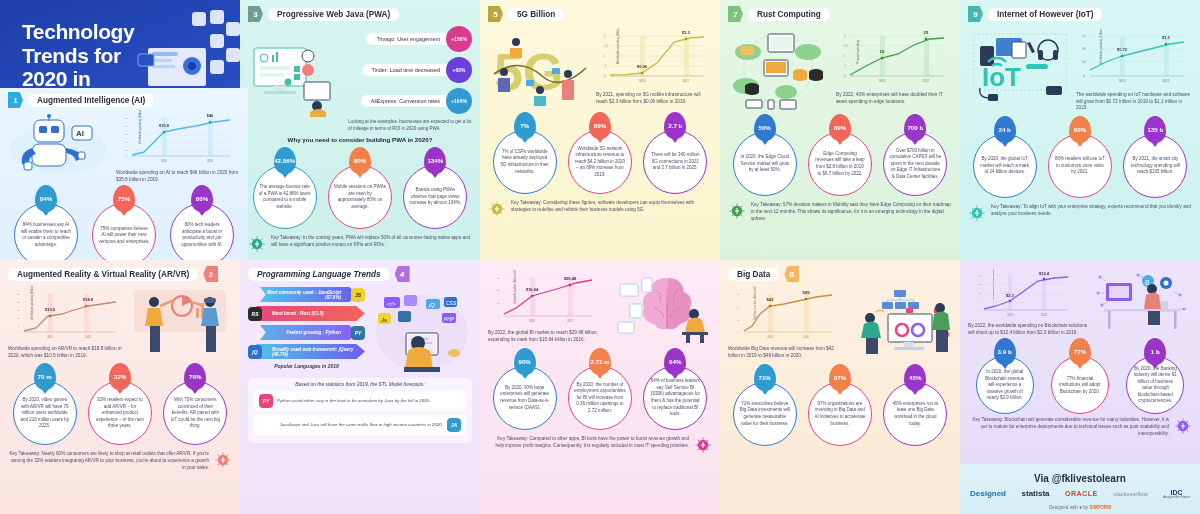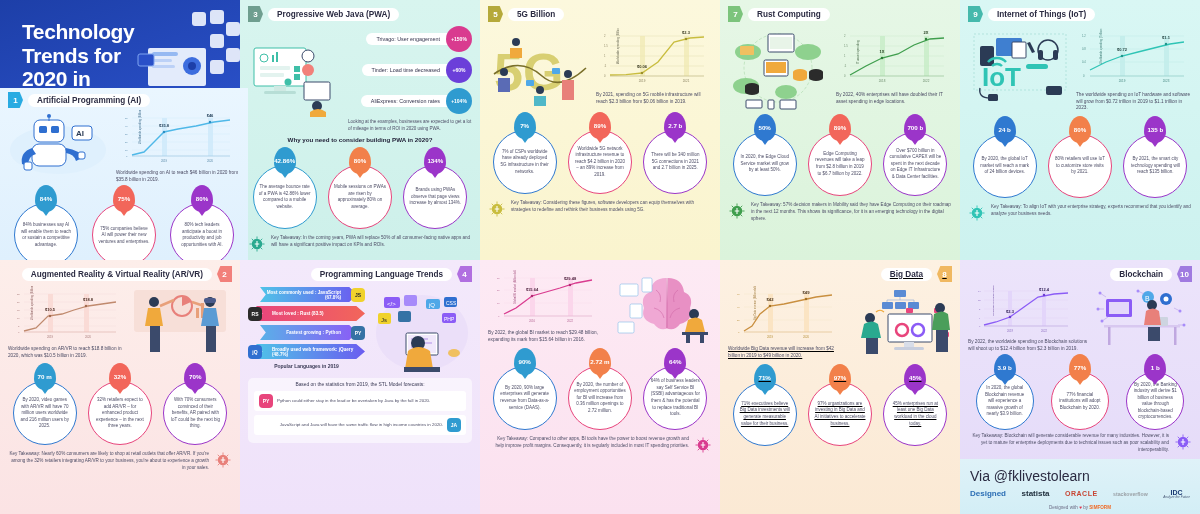--- a/index.html
+++ b/index.html
@@ -12,36 +12,36 @@
   .canvas { position: relative; width: 1200px; height: 514px; display: grid;
             grid-template-columns: repeat(5, 240px); grid-template-rows: 260px 254px; }
 
   .panel { position: relative; overflow: hidden; padding: 6px 8px; }
 
   
   .p-hero      { background: linear-gradient(160deg,#1d3fa8 0%,#2a50c8 55%,#3d64dd 100%); }
   .p-ai        { background: linear-gradient(180deg,#eaf6ff 0%,#dff0fd 100%); }
   .p-arvr      { background: linear-gradient(180deg,#fdeeea 0%,#fbe3e4 100%); }
   .p-pwa       { background: linear-gradient(180deg,#d8f5ef 0%,#cdf0ea 100%); }
-  .p-plt       { background: linear-gradient(180deg,#f3e9fb 0%,#efe2fa 100%); }
+  .p-plt       { background: linear-gradient(180deg,#f3e9fb 0%,#efe2fa 100%); font-style: italic; }
   .p-5g        { background: linear-gradient(180deg,#fcf8dd 0%,#faf4ce 100%); }
   .p-bi        { background: linear-gradient(180deg,#fdeaf4 0%,#fbe1ef 100%); }
   .p-edge      { background: linear-gradient(180deg,#e6f7e6 0%,#dbf3db 100%); }
-  .p-bigdata   { background: linear-gradient(180deg,#fdf1e2 0%,#fbe9d4 100%); text-decoration: underline; }
+  .p-bigdata   { background: linear-gradient(180deg,#fdf1e2 0%,#fbe9d4 100%); }
   .p-iot       { background: linear-gradient(180deg,#d9f7f4 0%,#cdf2ef 100%); }
   .p-block     { background: linear-gradient(180deg,#ece4fb 0%,#e4daf8 100%); }
 
   
   .hero-title { color:#fff; font-size:21px; font-weight:800; line-height:1.12;
                 letter-spacing:-0.4px; padding:14px 0 0 14px; width:150px; }
   .hero-art { position:absolute; right:-4px; top:6px; width:130px; height:120px; }
 
   
   .sec-head { display:flex; align-items:center; gap:5px; margin-bottom:2px; height:16px; }
-  .sec-head.right { justify-content:flex-end; }
+  .sec-head.right { }
   .sec-num { width:15px; height:16px; color:#fff; font-size:8px; font-weight:700;
              display:flex; align-items:center; justify-content:center;
              clip-path: polygon(0 0,78% 0,100% 50%,78% 100%,0 100%); }
   .sec-num.rev { clip-path: polygon(22% 0,100% 0,100% 100%,22% 100%,0 50%); }
   .sec-label { background:#fff; border-radius:9px; padding:2px 9px; font-size:8.2px;
                font-weight:700; color:#2b2b42; white-space:nowrap; }
 
   
   .chart-wrap { position:relative; }
   .chart-svg { display:block; }
@@ -85,21 +85,21 @@
                clip-path: polygon(0 0,92% 0,100% 50%,92% 100%,0 100%,6% 50%); }
   .arrow-bar.lft { justify-content:flex-start; padding:0 0 0 16px; text-align:left; }
   .lang-chip { width:14px; height:14px; border-radius:4px; display:flex; align-items:center;
                justify-content:center; font-size:5px; font-weight:800; color:#fff; }
   .fcast-box { background:rgba(255,255,255,.55); border-radius:5px; padding:4px 6px; margin-top:3px; }
   .fcast-head { font-size:4.9px; color:#3a3a55; text-align:center; margin-bottom:4px; }
   .fcast-row { background:#fff; border-radius:3px; padding:3px 5px; margin-bottom:4px;
                display:flex; align-items:center; gap:4px; font-size:4.4px; color:#4d4d66; line-height:1.4; }
 
   
-  .via { font-size:14px; font-weight:400; color:#2b2b42; margin:4px 0 5px; }
+  .via { font-size:10px; font-weight:700; color:#2b2b42; margin:4px 0 5px;text-align:center; }
   .logos { display:flex; align-items:center; justify-content:space-between; gap:3px; }
   .logo { font-size:7px; font-weight:700; color:#5a5a74; white-space:nowrap; }
   .logo.gartner { color:#2d6fb5; font-size:8px; }
   .logo.statista { color:#1c2b39; font-size:8px; }
   .logo.oracle { color:#c74634; font-size:7px; letter-spacing:.5px; }
   .logo.so { color:#9aa0a6; font-size:5.2px; }
   .logo.idc { color:#1b3a73; font-size:7px; }
   .designed { text-align:center; font-size:4.6px; color:#6d6d86; margin-top:6px; }
   .designed .heart { color:#e0364f; }
   .designed .brand { color:#f06a25; font-weight:700; }
@@ -407,21 +407,21 @@
             <path d="M12 2v3M12 19v3M2 12h3M19 12h3M5 5l2 2M17 17l2 2M19 5l-2 2M7 17l-2 2"></path>
           </g>
         </svg>
       <p>Key Takeaway: 57% decision makers in Mobility said they have Edge Computing on their roadmap in the next 12 months. This shows its significance, for it is an emerging technology in the digital sphere.</p>
     </div>
   </div>
 
   <div class="panel p-iot">
     <div class="sec-head">
       <div class="sec-num" style="background:#45b9ac">9</div>
-      <div class="sec-label">Internet of Things (IoT)</div>
+      <div class="sec-label">Internet of However (IoT)</div>
     </div>
     <div style="display:flex;gap:4px;margin-top:6px;">
       <svg width="104" height="80" viewBox="0 0 104 80" class="illus">
         <rect x="6" y="6" width="92" height="56" fill="none" stroke="#9ad9d2" stroke-width=".6" stroke-dasharray="2 2"></rect>
         <rect x="28" y="10" width="26" height="18" rx="1.5" fill="#3f7fd0"></rect>
         <rect x="44" y="14" width="14" height="16" rx="1" fill="#fff" stroke="#3b4a6b"></rect>
         <rect x="12" y="18" width="14" height="20" rx="2" fill="#2b3b55"></rect>
         <path d="M62 14l5 10-3 1-5-10z" fill="#2b3b55"></path>
         <circle cx="80" cy="22" r="10" fill="none" stroke="#2b3b55" stroke-width="1.5"></circle>
         <rect x="70" y="22" width="5" height="10" rx="2" fill="#2b3b55"></rect>
@@ -497,21 +497,21 @@
             <path d="M12 2v3M12 19v3M2 12h3M19 12h3M5 5l2 2M17 17l2 2M19 5l-2 2M7 17l-2 2"></path>
           </g>
         </svg>
       <p>Key Takeaway: To align IoT with your enterprise strategy, experts recommend that you identify and analyze your business needs.</p>
     </div>
   </div>
 
   <div class="panel p-ai" style="grid-column:1;grid-row:1;position:absolute;left:0;top:88px;width:248px;height:172px;padding:4px 8px;">
     <div class="sec-head">
       <div class="sec-num" style="background:#29abe2">1</div>
-      <div class="sec-label">Artificial Programming (AI)</div>
+      <div class="sec-label">Augmented Intelligence (AI)</div>
     </div>
     <div style="display:flex;gap:4px;margin-top:2px;">
       <svg width="104" height="66" viewBox="0 0 104 66" class="illus">
         <ellipse cx="50" cy="40" rx="48" ry="24" fill="#dff0fd"></ellipse>
         <rect x="26" y="10" width="30" height="22" rx="6" fill="#fff" stroke="#2f6fd0"></rect>
         <rect x="31" y="16" width="8" height="7" rx="1.5" fill="#2f6fd0"></rect>
           <rect x="43" y="16" width="8" height="7" rx="1.5" fill="#2f6fd0"></rect>
         <circle cx="41" cy="6" r="2" fill="#2f6fd0"></circle>
           <line x1="41" y1="8" x2="41" y2="11" stroke="#2f6fd0"></line>
         <rect x="24" y="34" width="34" height="22" rx="7" fill="#fff" stroke="#2f6fd0"></rect>
@@ -938,24 +938,20 @@
             <span style="color:#fff">45%</span>
           </div>
           <div class="circ" style="border-color:#9b35c9">
             <p>45% enterprises run at least one Big Data workload in the cloud today.</p>
           </div>
         </div>
     </div>
   </div>
 
   <div class="panel p-block">
-    <div class="sec-head right">
-      <div class="sec-label">Blockchain</div>
-      <div class="sec-num rev" style="background:#a07ae0">10</div>
-    </div>
     <div style="display:flex;gap:4px;margin-top:3px;">
       <div class="chart-wrap" style="flex:1">
         <svg class="chart-svg" width="104" height="52" viewBox="0 0 104 52">
           <text x="3" y="50" font-size="2.5" fill="#6a4aa0" transform="rotate(-90 5 29)">Worldwide spending (Billion dollars)</text>
           <g stroke="#ded0f5" stroke-width=".4">
               <line x1="16" y1="6" x2="100" y2="6"></line>
               <line x1="16" y1="15" x2="100" y2="15"></line>
               <line x1="16" y1="24" x2="100" y2="24"></line>
               <line x1="16" y1="33" x2="100" y2="33"></line>
               <line x1="16" y1="41" x2="100" y2="41"></line>

